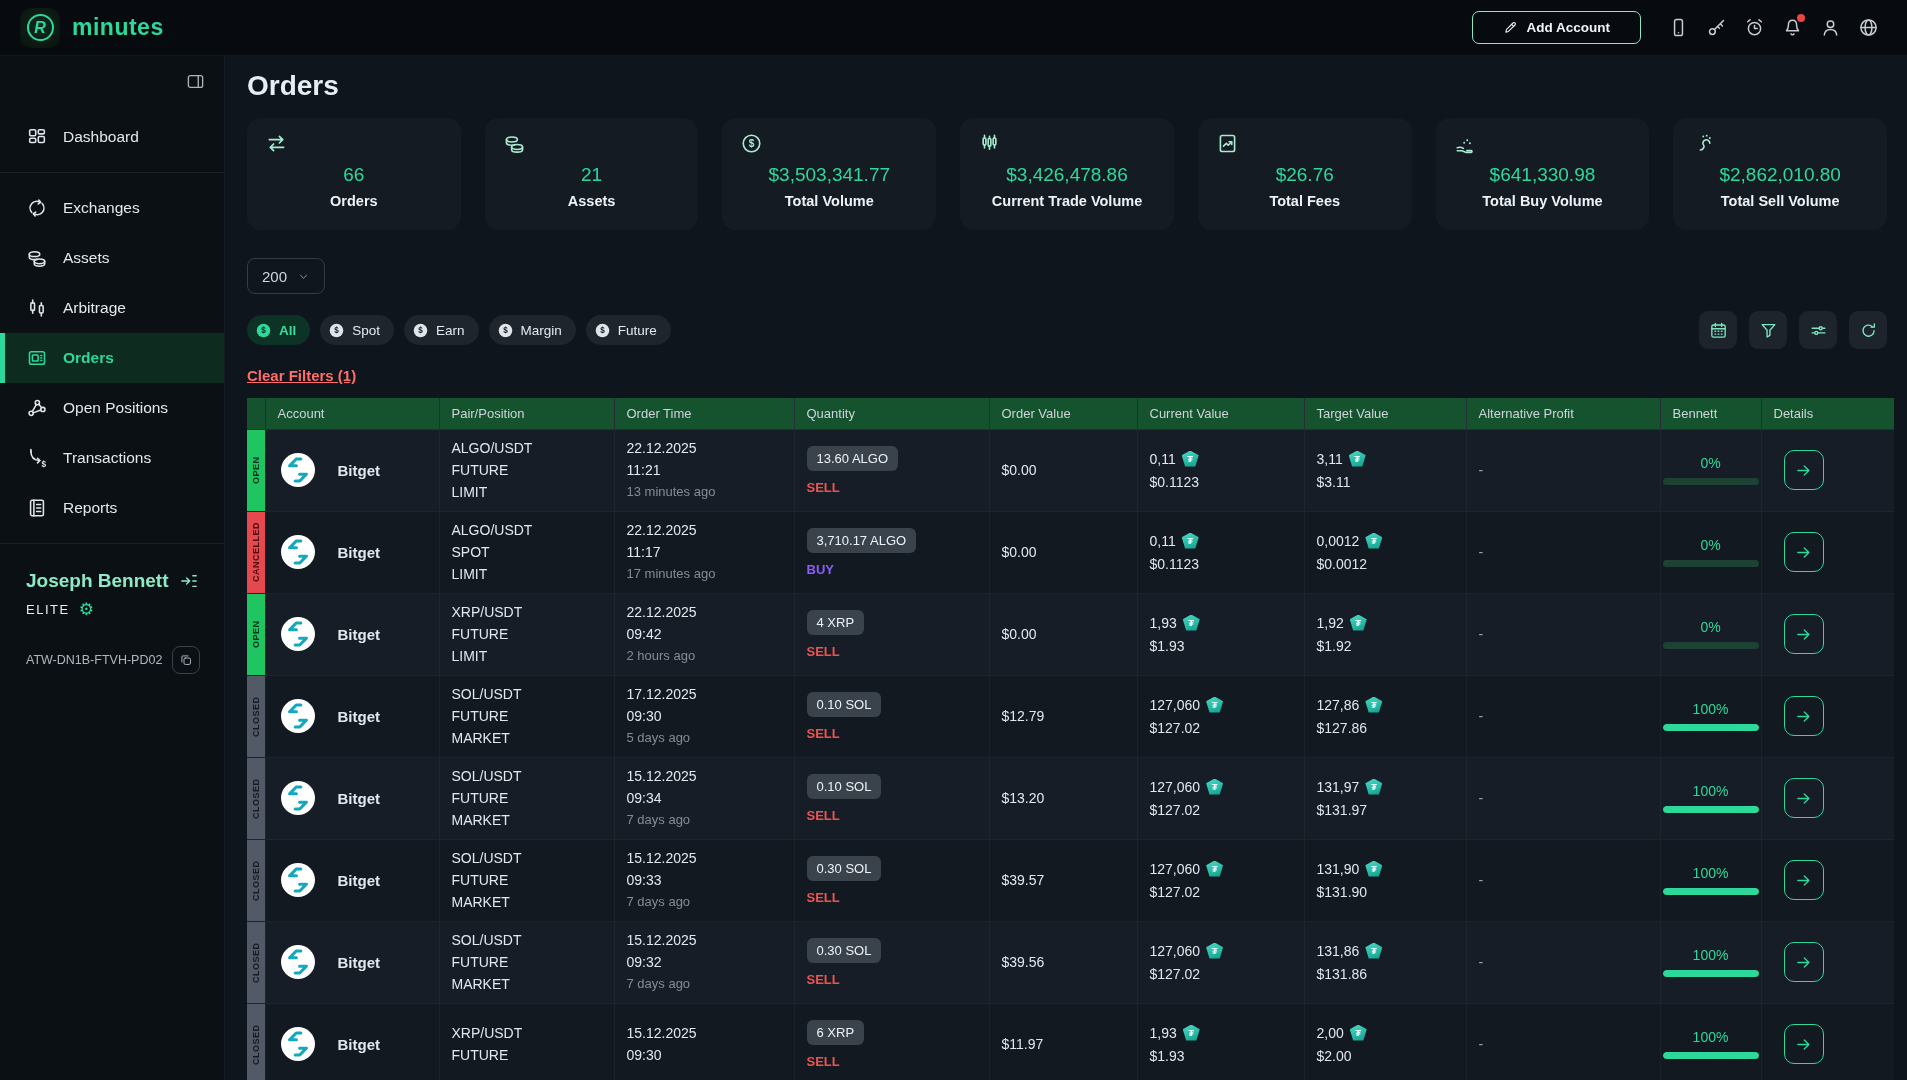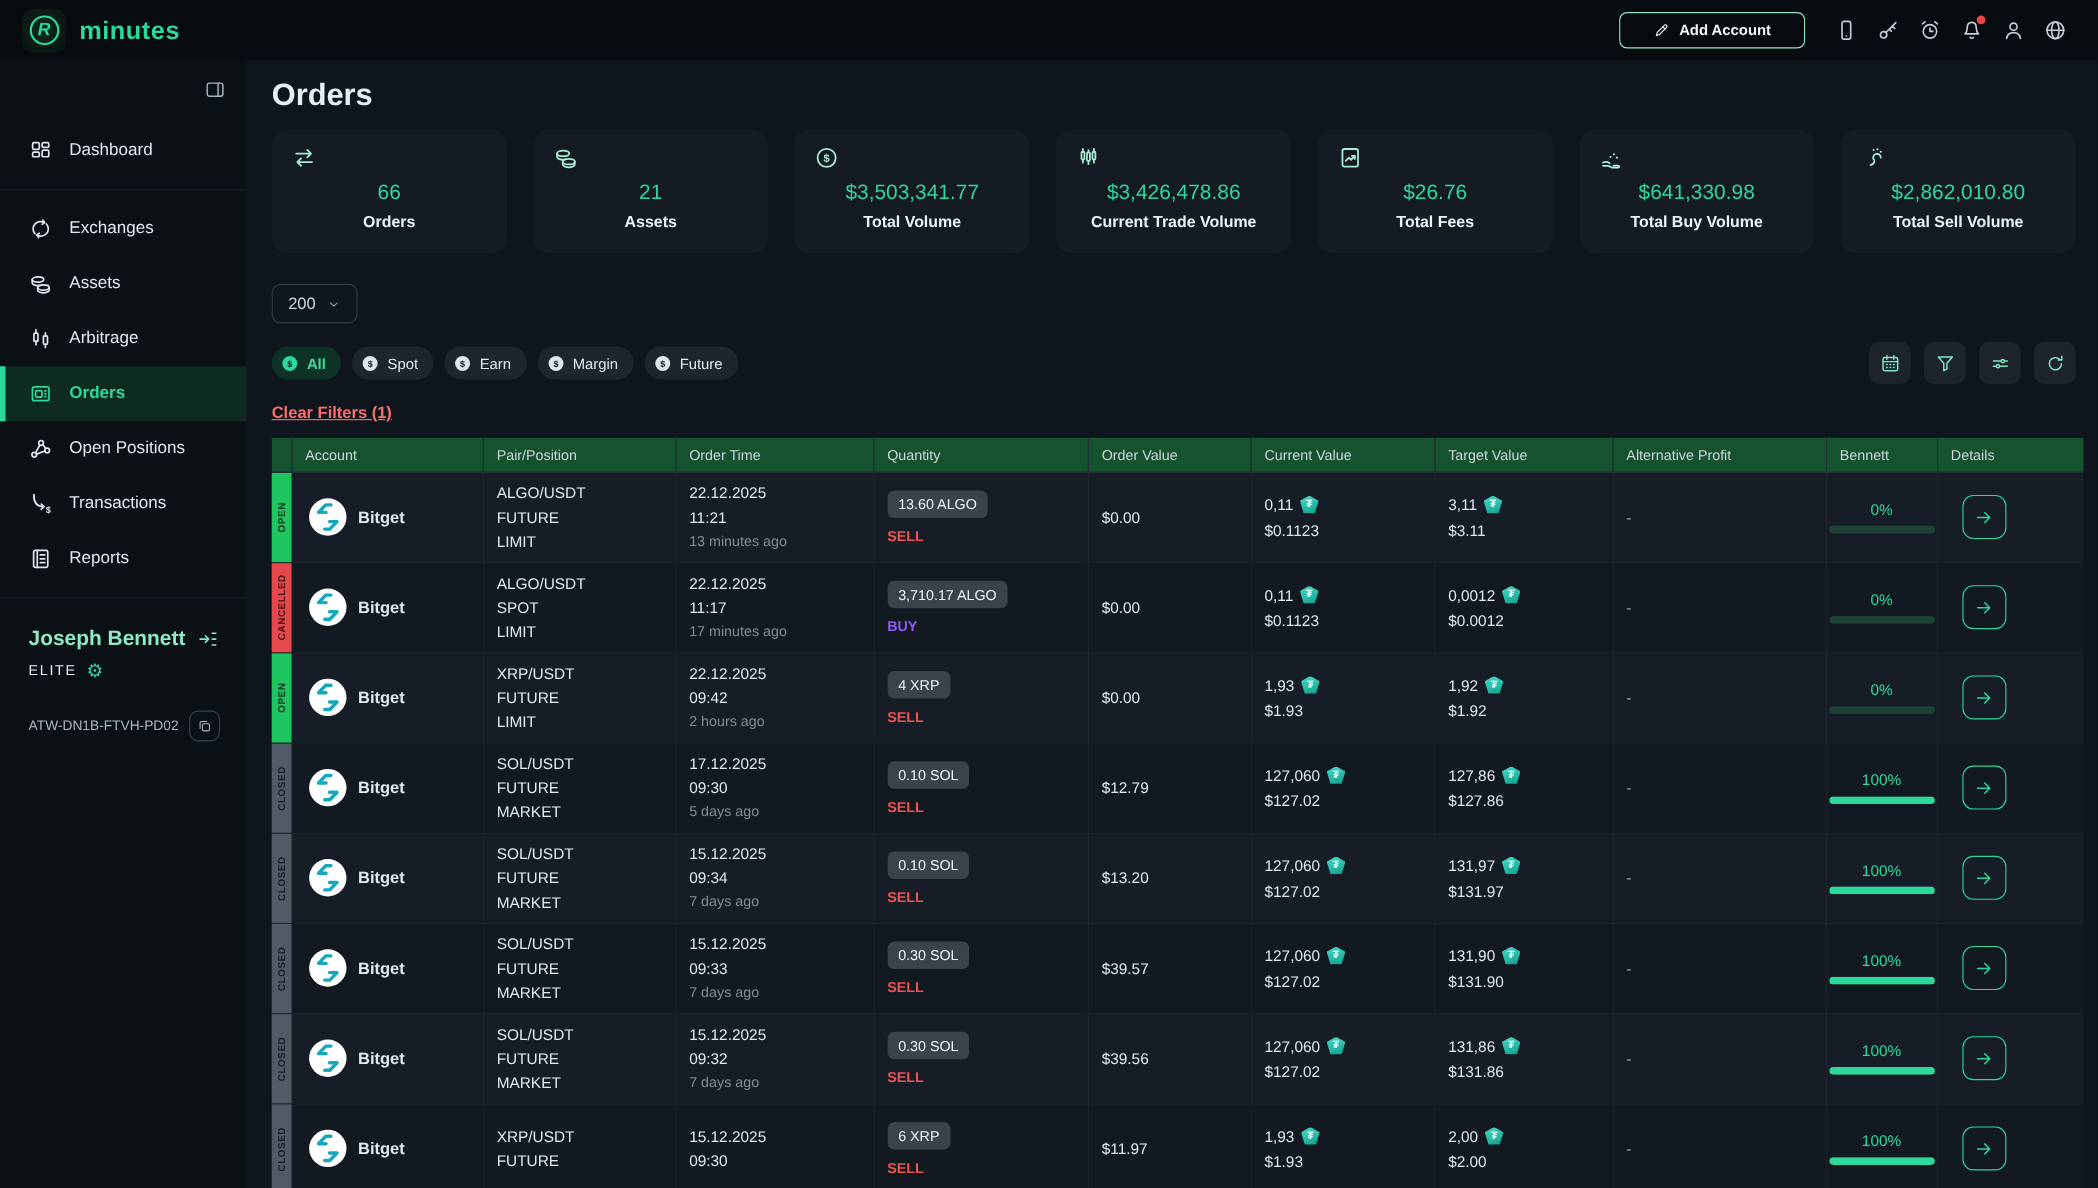--- a/index.html
+++ b/index.html
@@ -90,21 +90,21 @@
   vertical-align:middle;padding-left:12px;font-size:14px;color:#e2e8ee}
 tbody td:last-child{border-right:none}
 tr.r-odd{background:#171d26}
 tr.r-even{background:#131920}
 td.strip-cell{padding:0}
 .strip{width:18px;height:81px;display:flex;align-items:center;justify-content:center;writing-mode:vertical-rl;
   transform:rotate(180deg);font-size:9px;font-weight:bold;letter-spacing:.5px}
 .strip.open{background:#1fc561;color:#06341d}
 .strip.cancelled{background:#e5484d;color:#4a0d0f}
 .strip.closed{background:#515a66;color:#171c22}
-.acct{display:flex;align-items:center;gap:10px;padding-left:2px}
+.acct{display:flex;align-items:center;gap:22px;padding-left:2px}
 .acct b{font-size:15px}
 .bitget{width:36px;height:36px;flex-shrink:0}
 .bitget svg{width:100%;height:100%}
 .pl{line-height:22px}
 .time-ago{color:#838c96;font-size:13px}
 .qty-badge{display:inline-block;background:#3a424c;border-radius:6px;padding:5px 10px;font-size:13px;color:#eef2f6}
 .side-label{margin-top:9px;font-weight:bold;font-size:13px}
 .side-label.SELL{color:#f0524f}
 .side-label.BUY{color:#8b5cf6}
 .val-line{display:flex;align-items:center;gap:6px}

